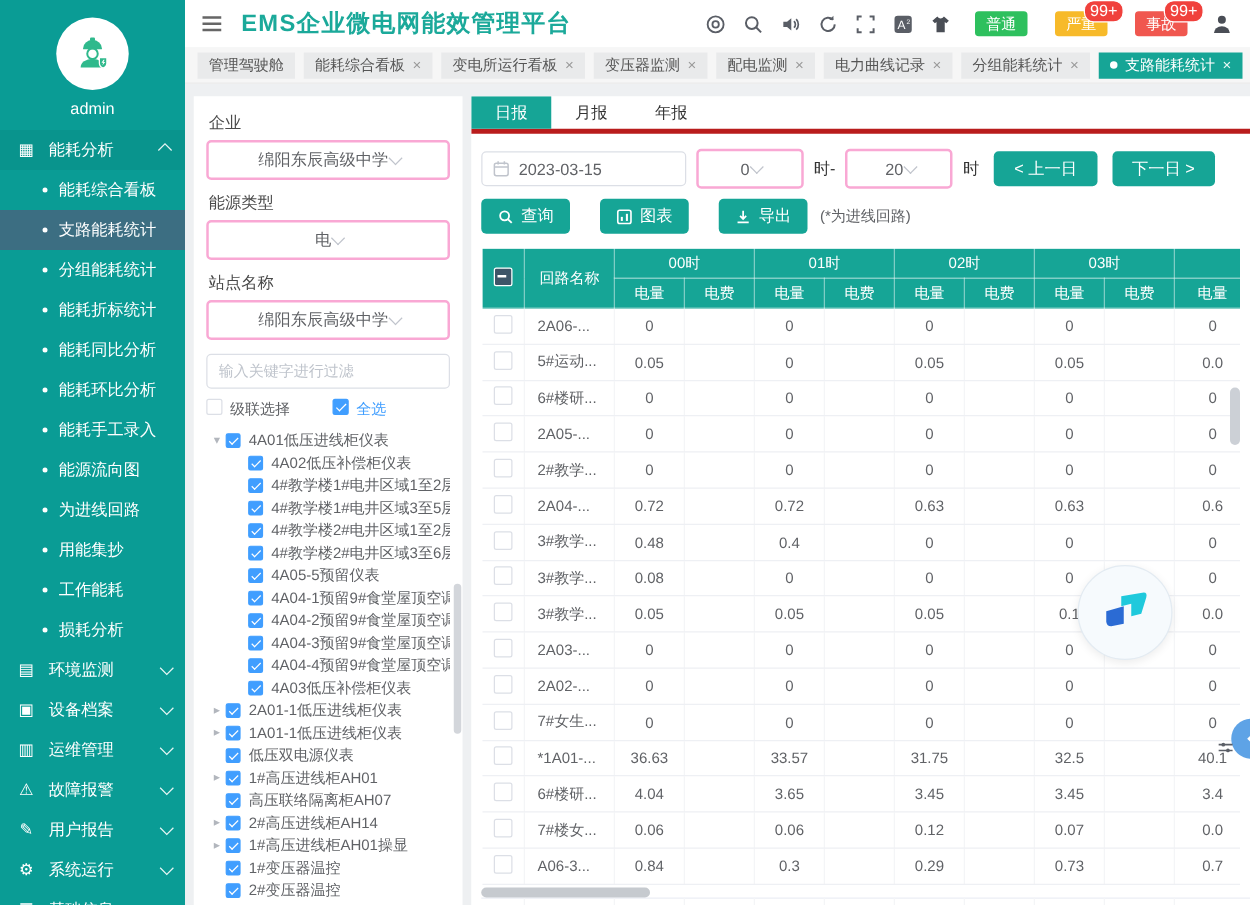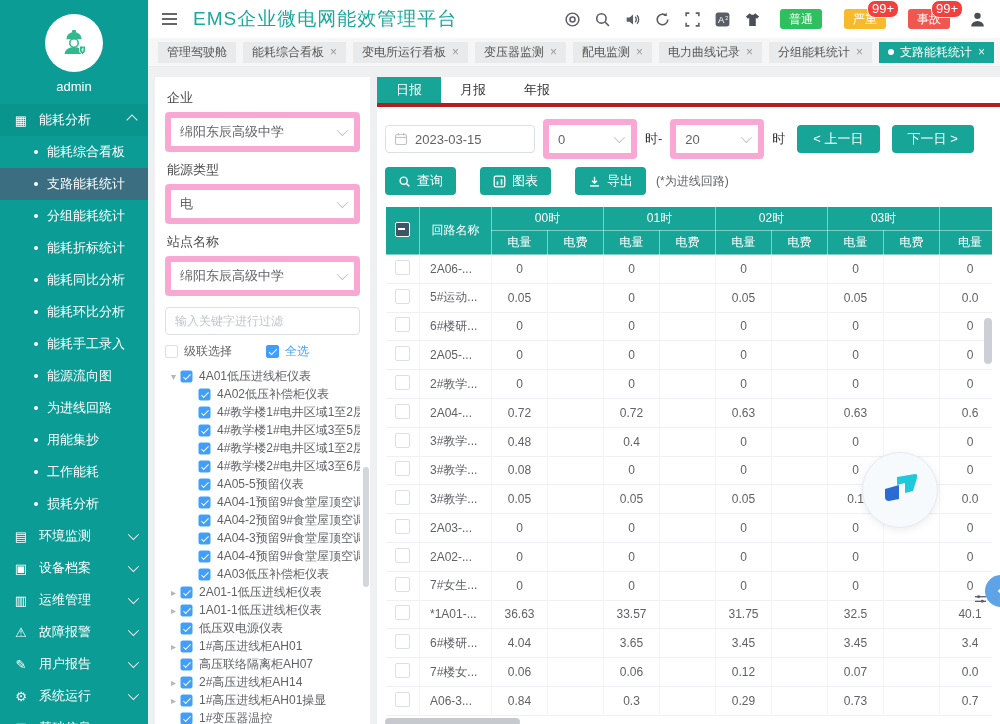--- a/index.html
+++ b/index.html
@@ -17,57 +17,57 @@
   .caret.down{transform:rotate(45deg) translateY(-2px)}
   .caret.up{transform:rotate(225deg)}
   .sub{height:32px;display:flex;align-items:center;padding-left:34px;font-size:13px;cursor:pointer;white-space:nowrap}
   .sub .dot{width:4px;height:4px;border-radius:50%;background:#fff;margin-right:9px;flex-shrink:0}
   .sub.active{background:#3c6e82}
   
   .main{flex:1;display:flex;flex-direction:column;min-width:0}
   .topbar{height:38px;background:#fff;display:flex;align-items:center;padding:0 14px;flex-shrink:0}
   .hamb{display:flex;flex-direction:column;gap:3px;cursor:pointer}
   .hamb i{width:15px;height:2px;background:#666;display:block}
-  .title{color:#1ba99a;font-size:19px;font-weight:normal;margin-left:16px;letter-spacing:1px;white-space:nowrap}
+  .title{color:#1ba99a;font-size:19px;font-weight:bold;margin-left:16px;letter-spacing:1px;white-space:nowrap}
   .top-icons{margin-left:auto;display:flex;align-items:center;gap:13px}
   .ticon{width:17px;height:17px;display:flex;align-items:center;justify-content:center;cursor:pointer}
   .badge{height:20px;border-radius:3px;color:#fff;font-size:12px;padding:0 9px;display:flex;align-items:center;position:relative;cursor:pointer}
   .badge .cnt{position:absolute;top:-9px;right:-13px;background:#f0413c;color:#fff;border-radius:8px;font-size:13px;font-style:normal;padding:1px 4px;border:1px solid #fff;line-height:1.1}
   .tabbar{height:28px;background:#f6f6f6;display:flex;align-items:center;padding:0 10px;gap:7px;flex-shrink:0;border-bottom:1px solid #eaeaea;overflow:hidden}
   .chip{background:#e9eaeb;color:#555;font-size:12px;height:21px;padding:0 9px;display:flex;align-items:center;gap:6px;cursor:pointer;white-space:nowrap}
   .chip .x{color:#999;font-size:12px;line-height:1}
   .chip.active{background:#16a596;color:#fff}
   .chip.active .x{color:#eafaf7}
   .adot{width:6px;height:6px;border-radius:50%;background:#fff;display:inline-block}
   
   .content{flex:1;display:flex;padding:10px 0 0 7px;gap:7px;min-height:0}
   .filter-panel{width:215px;background:#fff;flex-shrink:0;padding:12px 10px 12px;box-sizing:border-box;overflow:hidden;position:relative}
   .flabel{font-size:13px;color:#4a4a4a;margin:0 0 5px 2px}
-  .sel{height:28px;border:6px solid #f9a8d4;border-radius:4px;display:flex;align-items:center;justify-content:space-between;padding:0 9px;font-size:13px;color:#606266;margin-bottom:9px;cursor:pointer;background:#fff}
+  .sel{height:28px;border:2px solid #f9a8d4;border-radius:4px;display:flex;align-items:center;justify-content:center;padding:0 9px;font-size:13px;color:#606266;margin-bottom:9px;cursor:pointer;background:#fff}
   .chev{width:7px;height:7px;border-right:1.4px solid #c0c4cc;border-bottom:1.4px solid #c0c4cc;transform:rotate(45deg) translateY(-2px);flex-shrink:0}
   .search-input{width:100%;height:28px;border:1px solid #dcdfe6;border-radius:4px;padding:0 9px;font-size:12px;color:#606266;box-sizing:border-box;margin:2px 0 8px;outline:none}
   .search-input::placeholder{color:#bfc4cc}
-  .cascade-row{display:flex;align-items:center;gap:6px;font-size:12px;color:#606266;margin-bottom:7px}
+  .cascade-row{display:flex;align-items:flex-start;gap:6px;font-size:12px;color:#606266;margin-bottom:7px}
   .sa-label{color:#409eff}
   .cbx{width:13px;height:13px;border:1px solid #dcdfe6;border-radius:2px;background:#fff;position:relative;flex-shrink:0;display:inline-block;box-sizing:border-box;cursor:pointer}
   .cbx.on{background:#409eff;border-color:#409eff}
   .cbx.on::after{content:'';position:absolute;left:4px;top:1px;width:3px;height:7px;border-right:1.5px solid #fff;border-bottom:1.5px solid #fff;transform:rotate(45deg)}
   .tree{font-size:12px;color:#606266}
   .trow{height:18px;display:flex;align-items:center;white-space:nowrap;overflow:hidden;cursor:pointer}
   .arr{width:13px;color:#b2b6bd;font-size:10px;font-style:normal;flex-shrink:0;text-align:center}
   .trow .cbx{margin-right:6px;transform:scale(.92)}
   .tree-scroll{position:absolute;right:1px;top:390px;width:6px;height:120px;background:#d3d6db;border-radius:3px}
   
   .report-panel{flex:1;background:#fff;display:flex;flex-direction:column;min-width:0;overflow:hidden;position:relative}
   .ptabs{display:flex;border-bottom:4px solid #b91c1c;flex-shrink:0}
   .ptab{height:26px;padding:0 19px;font-size:13px;color:#333;display:flex;align-items:center;cursor:pointer}
   .ptab.active{background:#16a596;color:#fff}
   .toolbar{display:flex;align-items:center;gap:8px;padding:12px 8px 0;font-size:13px;color:#333;flex-shrink:0}
   .toolbar2{padding-top:8px}
-  .date-box{width:150px;height:28px;border:1px solid #dcdfe6;border-radius:4px;display:flex;align-items:center;gap:7px;padding:0 8px;font-size:13px;color:#606266;box-sizing:border-box;cursor:pointer}
+  .date-box{width:164px;height:28px;border:1px solid #dcdfe6;border-radius:4px;display:flex;align-items:center;gap:7px;padding:0 8px;font-size:13px;color:#606266;box-sizing:border-box;cursor:pointer}
   .hour-sel{width:64px;margin-bottom:0}
   .btn{background:#16a596;color:#fff;border:none;border-radius:4px;height:28px;padding:0 13px;font-size:13px;display:flex;align-items:center;gap:6px;cursor:pointer;font-family:inherit}
   .btn.nav{padding:0 16px;margin-left:4px}
   .note{color:#606266;font-size:12px;margin-left:2px}
   .table-zone{margin:11px 8px 0;position:relative;overflow:hidden;flex-shrink:0}
   table{border-collapse:collapse;table-layout:fixed;width:615px}
   thead th{background:#16a596;color:#fff;font-weight:normal;font-size:12px;border:1px solid rgba(255,255,255,.45);height:23px;padding:0}
   tbody td{border-bottom:1px solid #eef0f4;border-right:1px solid #f4f5f7;font-size:12px;color:#606266;text-align:center;height:27.8px;padding:0;overflow:hidden;white-space:nowrap}
   td.nm{text-align:left;padding-left:10px}
   .hcb{width:13px;height:13px;background:#3d5568;border:1px solid #fff;border-radius:2px;display:inline-block;position:relative;cursor:pointer}

